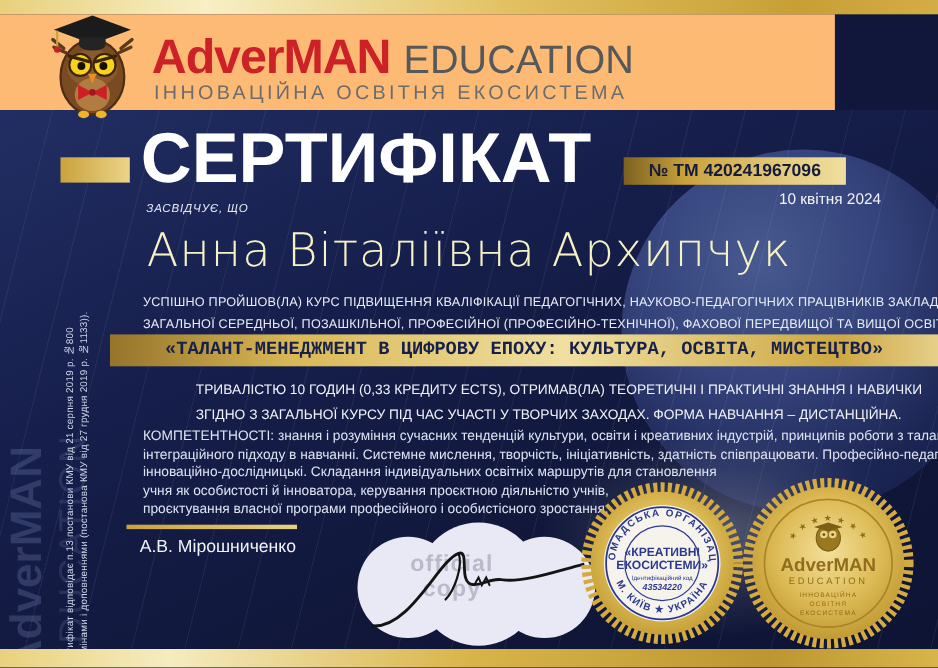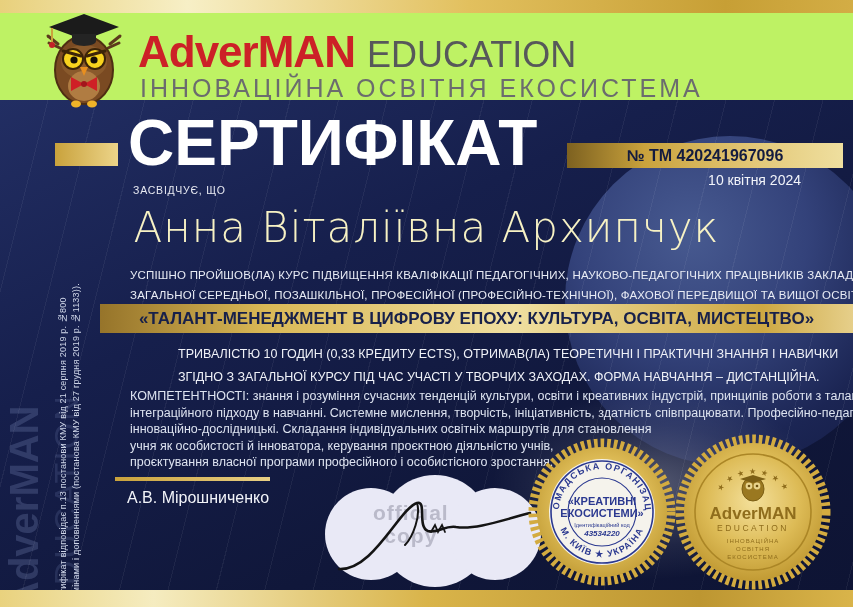--- a/index.html
+++ b/index.html
@@ -6,26 +6,26 @@
   .page{position:relative;width:853px;height:607px;overflow:hidden;background:#10173a;}
   .page *{box-sizing:border-box;}
 
   
   .top-strip{position:absolute;top:0;left:0;width:853px;height:13px;
     background:linear-gradient(90deg,#e8d07c,#f7efc6 22%,#e2c05e 55%,#c79f35 85%,#d3ad45);}
   .bottom-strip{position:absolute;top:590px;left:0;width:853px;height:17px;
     background:linear-gradient(90deg,#e9d27e,#f5ecc0 18%,#d9b44a 50%,#bd9631 82%,#d9b44a);}
 
   
-  .header{position:absolute;top:13px;left:0;width:853px;height:87px;background:#bef264;}
+  .header{position:absolute;top:13px;left:0;width:759px;height:87px;background:#fdba74;}
   .owl-logo{position:absolute;left:44px;top:12px;width:80px;height:98px;z-index:12;}
   .brand-row{position:absolute;left:138px;top:14px;white-space:nowrap;}
   .brand-main{font-size:44px;font-weight:800;color:#cc2127;letter-spacing:-1px;}
   .brand-suffix{font-size:36px;font-weight:400;color:#57585a;letter-spacing:0px;margin-left:12px;}
-  .brand-tagline{position:absolute;left:140px;top:61px;font-size:25px;font-weight:500;color:#6b6c6e;letter-spacing:3px;white-space:nowrap;}
+  .brand-tagline{position:absolute;left:140px;top:61px;font-size:18px;font-weight:500;color:#6b6c6e;letter-spacing:3px;white-space:nowrap;}
   .org-info{position:absolute;right:10px;top:16px;text-align:right;font-size:10px;color:#55565a;line-height:13.5px;}
 
   
   .cbody{position:absolute;top:100px;left:0;width:853px;height:490px;
     background:linear-gradient(155deg,#222e63 0%,#161f4c 35%,#10173a 70%,#0e1434 100%);overflow:hidden;}
   .lines-overlay{position:absolute;inset:0;pointer-events:none;
     background:repeating-linear-gradient(104deg,transparent 0 46px,rgba(255,255,255,0.055) 46px 47px);}
   .globe{position:absolute;left:565px;top:36px;width:330px;height:330px;border-radius:50%;
     background:radial-gradient(circle at 38% 30%,#4a5d94 0%,#35447d 38%,#1c2655 70%,#141c45 100%);opacity:.95;}
   .glow{position:absolute;left:490px;top:290px;width:330px;height:190px;border-radius:50%;
@@ -36,33 +36,33 @@
   .sidebar-watermark span{writing-mode:vertical-rl;transform:rotate(180deg);white-space:nowrap;}
   .wm-brand{font-size:40px;font-weight:800;color:rgba(135,152,200,0.25);}
   .wm-suffix{font-size:34px;font-weight:300;color:rgba(135,152,200,0.18);letter-spacing:2px;}
   .sidebar-legal{position:absolute;left:58px;top:70px;height:440px;display:flex;flex-direction:row;gap:3px;z-index:2;}
   .sidebar-legal span{writing-mode:vertical-rl;transform:rotate(180deg);font-size:9px;color:#cfd6e8;letter-spacing:.2px;white-space:nowrap;}
 
   
   .gold-dash{position:absolute;left:55px;top:43px;width:63px;height:23px;z-index:3;
     background:linear-gradient(90deg,#c9a23c,#ecd489);}
   .cert-title{position:absolute;left:128px;top:6px;font-size:64px;font-weight:800;color:#ffffff;letter-spacing:0;z-index:3;white-space:nowrap;}
-  .number-band{position:absolute;left:567px;top:43px;width:276px;height:25px;z-index:3;text-align:center;
+  .number-band{position:absolute;left:567px;top:43px;width:202px;height:25px;z-index:3;text-align:center;
     background:linear-gradient(90deg,#7d6120,#c9a23c 28%,#e3c878 68%,#efdf9f);}
   .number-band span{font-size:16px;font-weight:700;color:#131b3f;line-height:25px;}
   .cert-date{position:absolute;right:52px;top:72px;font-size:14px;color:#f2f4fa;z-index:3;}
-  .certifies{position:absolute;left:133px;top:84px;font-size:10.5px;color:#e8eaf2;letter-spacing:.8px;z-index:3;}
+  .certifies{position:absolute;left:133px;top:84px;font-size:10.5px;color:#e8eaf2;letter-spacing:.8px;z-index:3;font-style:italic;}
 
   
   .recipient{position:absolute;left:0;right:0;top:103px;text-align:center;z-index:3;
     font-family:"DejaVu Sans",sans-serif;font-weight:200;font-size:42px;color:#f7f2c4;letter-spacing:1px;white-space:nowrap;}
   .intro{position:absolute;left:130px;top:165px;z-index:3;font-size:11.5px;line-height:20px;color:#e9ecf5;letter-spacing:.2px;white-space:nowrap;}
   .course-band{position:absolute;left:100px;right:0;top:204px;height:29px;z-index:3;text-align:center;
     background:linear-gradient(90deg,#96742a,#d9b856 22%,#f0dfa0 55%,#cda843 88%,#e6cf8a);}
-  .course-band span{font-size:17px;font-weight:700;color:#17204a;line-height:29px;white-space:nowrap;}
+  .course-band span{font-size:17px;font-weight:700;color:#17204a;line-height:29px;white-space:nowrap;font-family:Liberation Mono, monospace;}
   .duration{position:absolute;left:130px;top:243px;z-index:3;font-size:12.5px;line-height:23px;color:#f0f2f8;white-space:nowrap;margin-left:48px;}
   .competencies{position:absolute;left:130px;top:288px;z-index:3;font-size:12.5px;line-height:16.5px;color:#dde3f0;white-space:nowrap;}
 
   
   .sig-divider{position:absolute;left:115px;top:377px;width:155px;height:4px;z-index:3;
     background:linear-gradient(90deg,#c9a23c,#e8cf85);}
   .sig-name{position:absolute;left:127px;top:389px;font-size:16px;color:#f2f4f9;z-index:3;}
   .sig-titles{position:absolute;left:115px;top:416px;font-size:10.5px;line-height:17px;color:#c9d1e6;z-index:3;}
 
   .cloud{position:absolute;left:325px;top:375px;width:222px;height:113px;z-index:4;}

